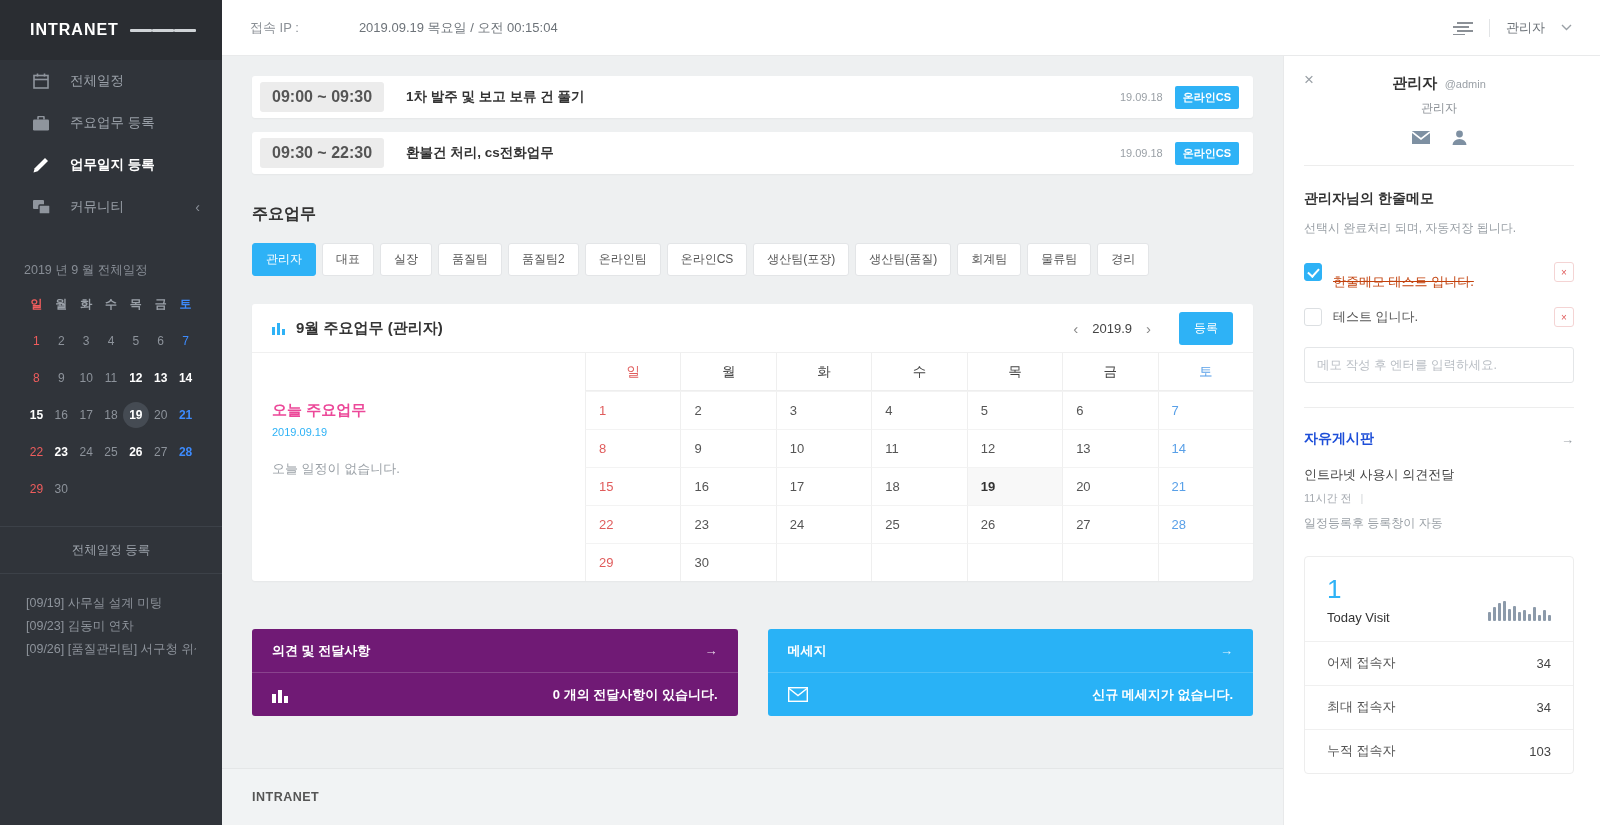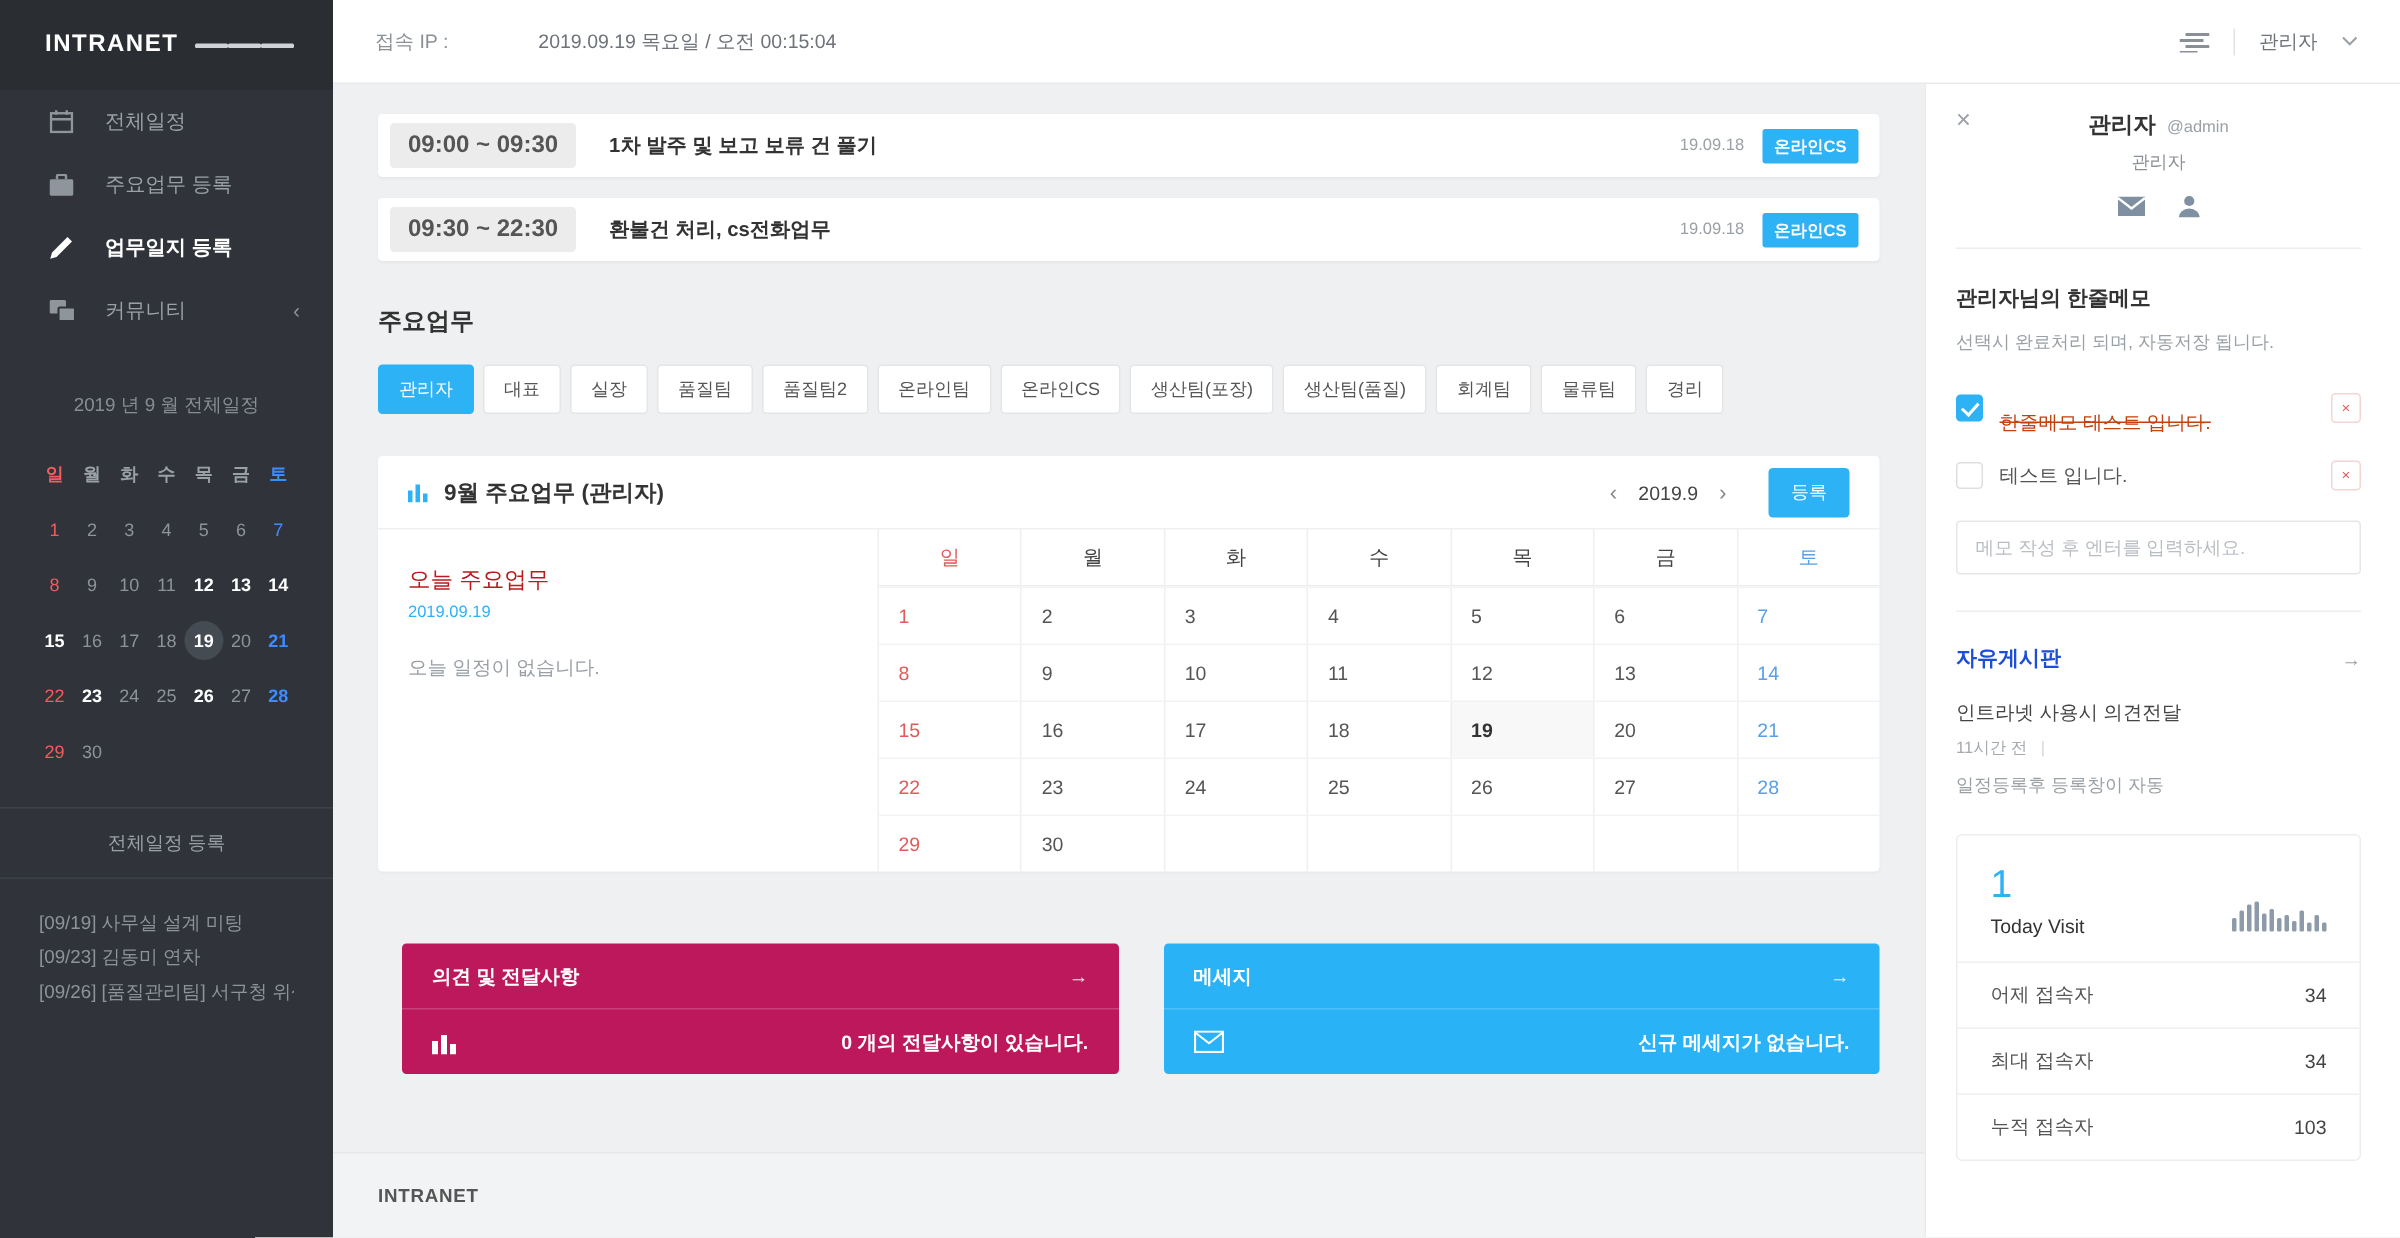--- a/index.html
+++ b/index.html
@@ -11,21 +11,21 @@
   .sidebar { width:222px; height:825px; background:#30343a; flex:none; display:flex; flex-direction:column; }
   .logo-row { height:60px; display:flex; align-items:center; justify-content:space-between; padding:0 26px 0 30px; background:#2a2d32; }
   .logo { color:#fff; font-weight:bold; font-size:16px; letter-spacing:1px; }
   .burger span { display:block; width:22px; height:3px; background:#cfd3d7; margin:3px 0; border-radius:1px; }
   .nav-item { height:42px; display:flex; align-items:center; padding:0 22px 0 32px; color:#9aa0a8; font-size:13.5px; cursor:pointer; }
   .nav-item .nicon { width:18px; height:18px; margin-right:20px; display:flex; align-items:center; justify-content:center; }
   .nav-item.active { color:#fff; font-weight:bold; }
   .nav-item.dash { height:62px; background:#353a41; border-top:1px solid #3d424a; border-bottom:1px solid #3d424a; margin-bottom:20px; }
   .nav-item .chev { margin-left:auto; font-size:14px; color:#8b9199; }
   .minical { margin-top:34px; padding:0 24px; }
-  .minical-title { text-align:center; color:#878d95; font-size:12.5px; margin-bottom:26px; }
+  .minical-title { text-align:left; color:#878d95; font-size:12.5px; margin-bottom:14px; }
   .mc-grid { display:grid; grid-template-columns:repeat(7,1fr); row-gap:15px; text-align:center; }
   .mc-cell { font-size:12px; color:#8d939b; height:22px; line-height:22px; }
   .mc-cell.hdr { font-weight:bold; color:#9aa0a8; }
   .mc-cell.sun { color:#f05d5d; }
   .mc-cell.sat { color:#3d8bfd; }
   .mc-cell.satb { color:#3d8bfd; font-weight:bold; }
   .mc-cell.ev { color:#fff; font-weight:bold; }
   .mc-cell.today { position:relative; z-index:1; }
   .mc-cell.today::before { content:""; position:absolute; width:26px; height:26px; border-radius:50%; background:#454b53; left:50%; top:50%; transform:translate(-50%,-50%); z-index:-1; }
   .sched-head { margin-top:26px; border-top:1px solid #3c4148; border-bottom:1px solid #3c4148; height:48px; display:flex; align-items:center; justify-content:center; color:#9aa0a8; font-size:12.5px; }
@@ -60,34 +60,34 @@
 
   .cal-card { background:#fff; border-radius:3px; box-shadow:0 1px 2px rgba(0,0,0,.04); margin-top:28px; }
   .cal-head { height:48px; display:flex; align-items:center; padding:0 20px; }
   .cal-title { font-size:15px; font-weight:bold; color:#333; margin-left:10px; }
   .cal-nav { margin-left:auto; display:flex; align-items:center; gap:14px; }
   .cal-arrow { color:#888; font-size:15px; cursor:pointer; line-height:1; }
   .cal-month { font-size:13px; color:#444; }
   .reg-btn { background:#2eb2f6; color:#fff; font-size:12px; border:none; border-radius:3px; padding:8px 15px; margin-left:14px; cursor:pointer; }
   .cal-body { display:flex; border-top:1px solid #f0f0f0; }
   .today-panel { width:333px; flex:none; padding:24px 20px; }
-  .today-title { font-size:15px; font-weight:normal; color:#b91c1c; }
+  .today-title { font-size:15px; font-weight:bold; color:#ec4899;margin-top:24px; }
   .today-date { font-size:11px; color:#2eb2f6; margin-top:6px; }
   .today-empty { font-size:13px; color:#9aa0a6; margin-top:22px; }
   .big-grid { flex:1; display:grid; grid-template-columns:repeat(7,1fr); }
   .bg-cell { border-left:1px solid #efefef; height:38px; font-size:13px; color:#555; display:flex; align-items:center; padding-left:13px; }
   .bg-cell.hdr { justify-content:center; padding-left:0; color:#444; border-bottom:1px solid #eee; font-size:13.5px; }
   .bg-cell.row { border-top:1px solid #f3f3f3; }
   .bg-cell.sun { color:#e05c5c; }
   .bg-cell.sat { color:#59a0e8; }
   .bg-cell.today { font-weight:bold; color:#333; background:#f8f8f8; }
 
   .bottom-cards { display:flex; gap:30px; margin-top:48px; }
   .info-card { flex:1; border-radius:3px; overflow:hidden; color:#fff; }
-  .info-card.gray { background:#be185d;margin-left:16px; }
+  .info-card.gray { background:#701a75; }
   .info-card.blue { background:#29b2f6; }
   .ic-head { height:44px; display:flex; align-items:center; padding:0 20px; font-size:13px; font-weight:bold; border-bottom:1px solid rgba(255,255,255,.18); }
   .ic-arrow { margin-left:auto; font-size:13px; font-weight:normal; opacity:.85; cursor:pointer; }
   .ic-body { height:43px; display:flex; align-items:center; padding:0 20px; }
   .ic-msg { margin-left:auto; font-size:13px; font-weight:bold; }
 
   .footer { position:absolute; left:0; right:0; bottom:0; height:57px; background:#f1f3f4; border-top:1px solid #e4e6e7; display:flex; align-items:center; padding:0 30px; }
   .footer-logo { font-size:12.5px; font-weight:bold; color:#555; letter-spacing:.5px; }
 
   

